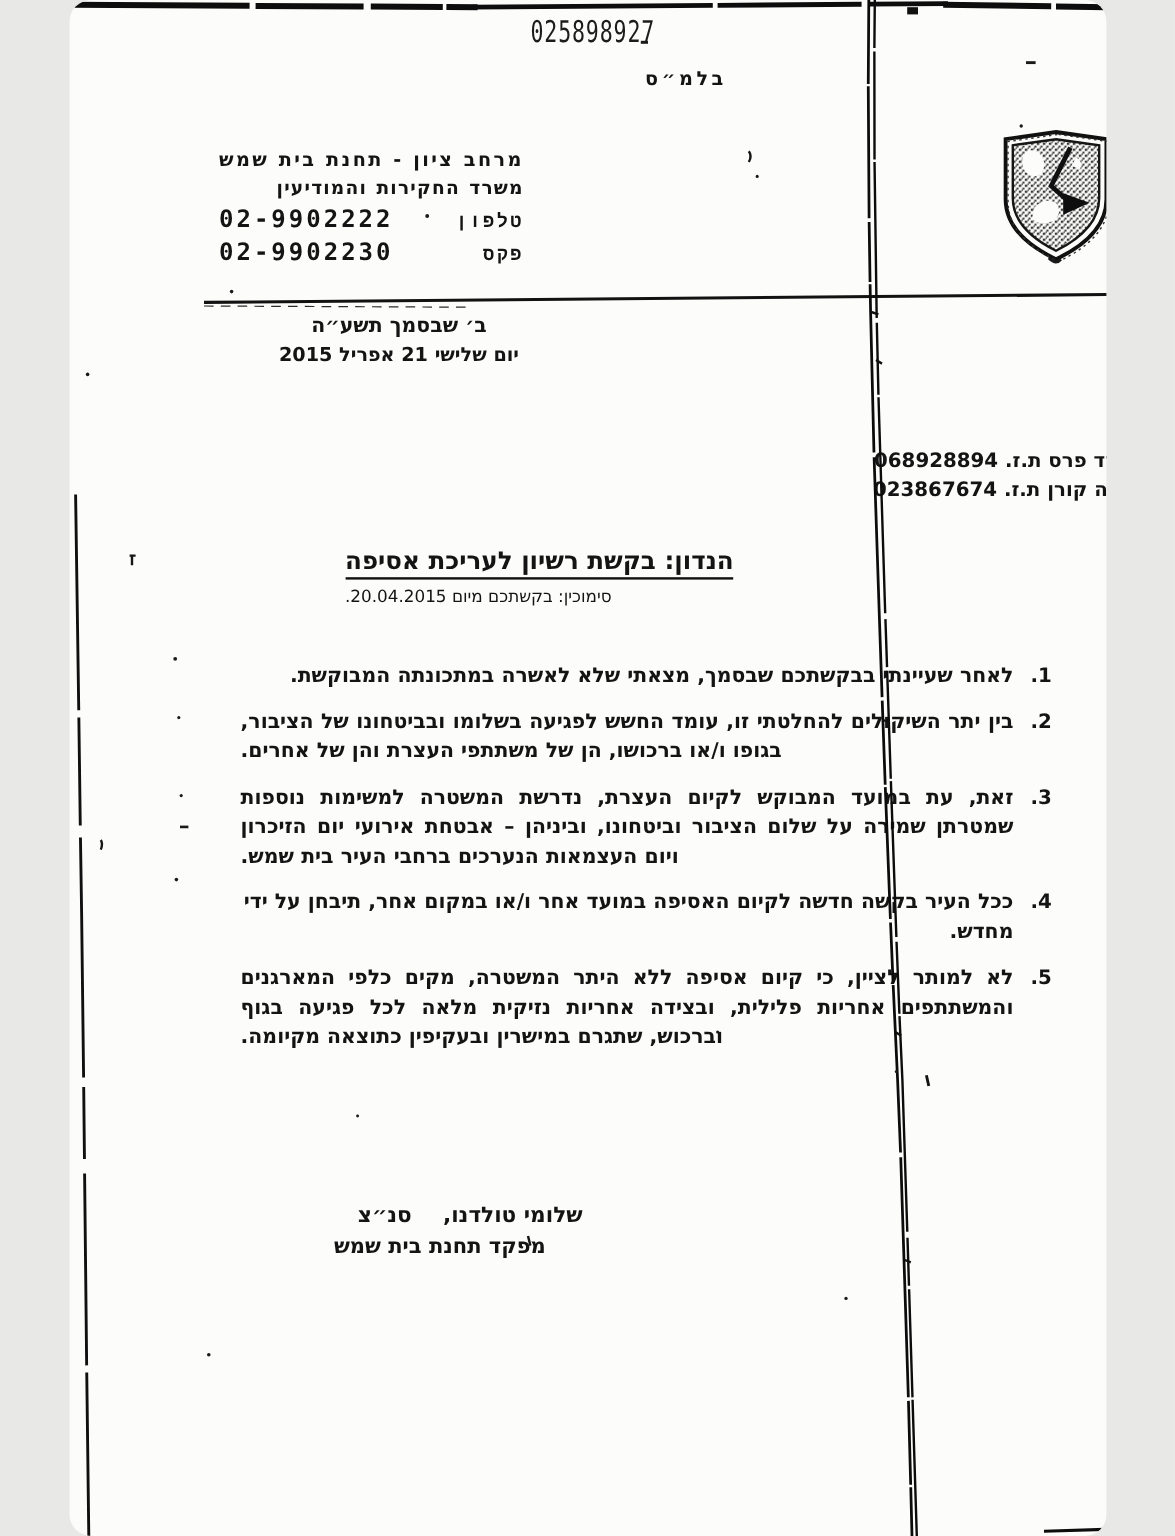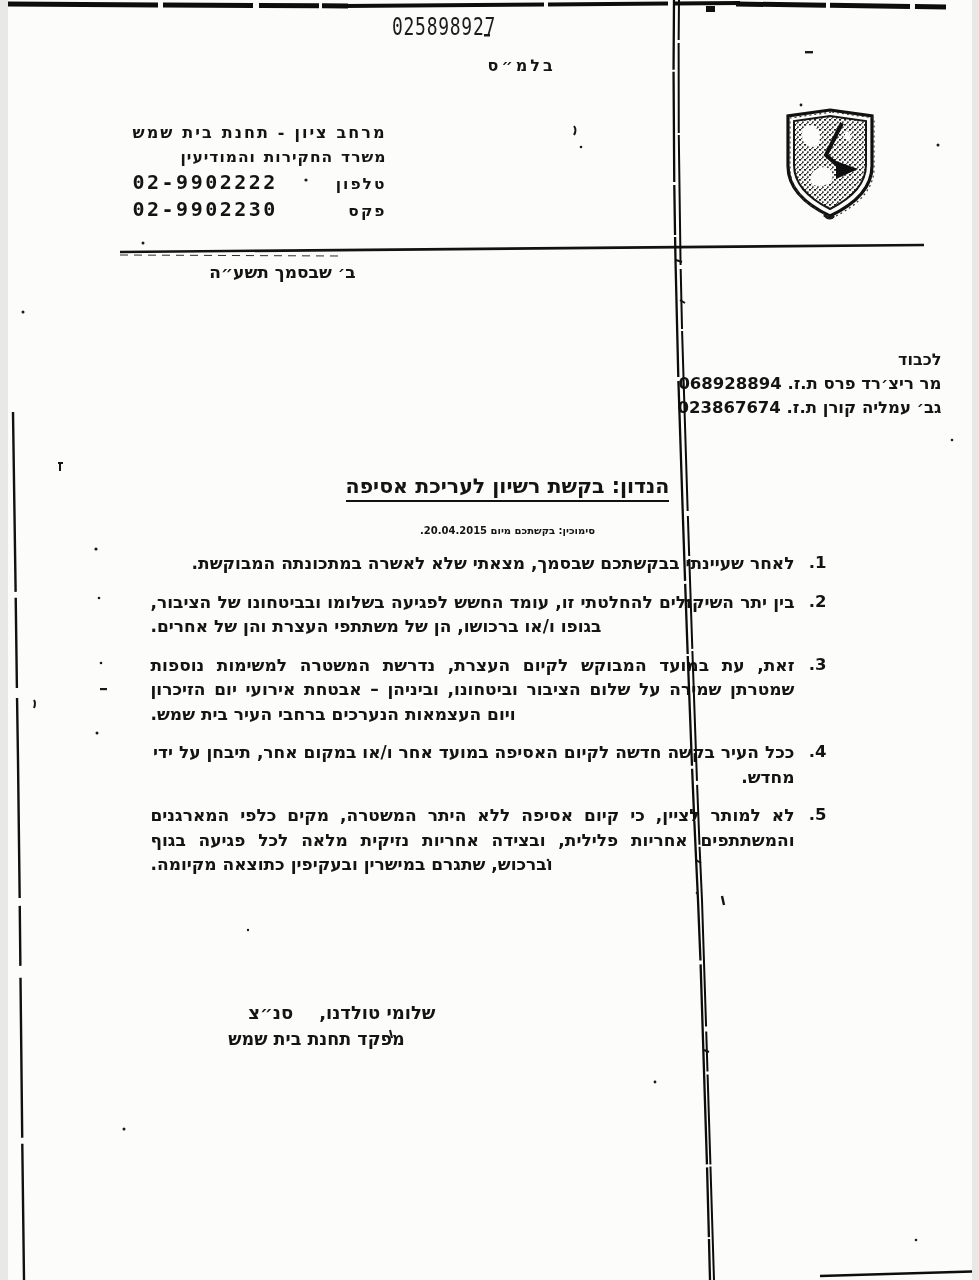--- a/index.html
+++ b/index.html
@@ -1,19 +1,20 @@
 <!DOCTYPE html>
 <html lang="he"><head>
 <meta charset="utf-8">
 <style>
   html,body{margin:0;padding:0;background:#e8e8e6;}
   .page{
-    position:relative;width:964px;height:1280px;background:#fcfcfb;
+    position:relative;width:864px;height:1280px;background:#fcfcfb;
     overflow:hidden;font-family:"DejaVu Sans",sans-serif;color:#141414;
     margin:0 auto;
+    border-radius:18px;
   }
   .abs{position:absolute;}
   
   .scan-number{
     left:384px;top:12px;font-family:"DejaVu Sans Mono",monospace;
     font-size:25px;color:#1c1c1c;transform:scaleX(0.72);transform-origin:left top;
     letter-spacing:1px;white-space:nowrap;
   }
   
   .classification{
@@ -24,42 +25,42 @@
   .letterhead{left:125px;top:120px;width:254px;direction:rtl;}
   .lh-line1{
     font-size:16px;font-weight:bold;letter-spacing:2px;
     text-align:justify;text-align-last:justify;line-height:25px;white-space:nowrap;
   }
   .lh-line2{
     font-size:15.5px;font-weight:bold;letter-spacing:1px;
     text-align:justify;text-align-last:justify;line-height:25px;margin-left:48px;
   }
   .lh-row{display:flex;justify-content:space-between;align-items:baseline;line-height:25px;}
-  .lh-label{font-size:15.5px;font-weight:bold;letter-spacing:2px;}
+  .lh-label{font-size:15.5px;font-weight:bold;letter-spacing:2px;font-family:Liberation Mono, monospace;}
   .lh-value{
     font-family:"DejaVu Sans Mono",monospace;font-size:20px;font-weight:bold;
     letter-spacing:2.5px;direction:ltr;
   }
   
   .emblem{left:776px;top:103px;width:92px;height:120px;}
   
   .date-block{left:158px;top:260px;width:234px;text-align:center;direction:rtl;}
   .date-heb{font-size:17px;font-weight:bold;line-height:24px;}
   .date-greg{font-size:16px;font-weight:bold;line-height:23px;}
   
   .recipients{left:588px;top:348px;width:346px;direction:rtl;text-align:right;}
   .rcp-salutation{font-size:16px;font-weight:bold;line-height:24px;}
   .rcp-line{font-size:16.5px;font-weight:bold;line-height:24px;white-space:nowrap;}
   
-  .subject{left:230px;top:474px;width:540px;text-align:center;direction:rtl;}
+  .subject{left:230px;top:455px;width:540px;text-align:left;direction:rtl;}
   .subject-title{
     display:inline-block;font-size:20.5px;font-weight:bold;
     border-bottom:2.5px solid #111;padding-bottom:2px;white-space:nowrap;
   }
-  .subject-ref{font-size:10px;font-weight:bold;margin-top:23px;}
+  .subject-ref{font-size:14px;font-weight:normal;margin-top:7px;}
   
   .body-list{left:143px;top:551px;width:676px;direction:rtl;}
   .body-item{display:flex;margin-bottom:14px;}
   .item-num{flex:0 0 32px;font-size:16.5px;font-weight:bold;line-height:24px;}
   .item-text{
     flex:1;font-size:17px;font-weight:bold;line-height:24.5px;
   }
   .align-right{text-align:right;}
   .align-justify{text-align:justify;text-align-last:left;}
   
@@ -107,20 +108,21 @@
       <path d="M63,28 q6,4 3,10 l-7,-3 z" fill="#fcfcfb"></path>
       <path d="M58,20 L42,52 L60,68" fill="none" stroke="#101010" stroke-width="4"></path>
       <path d="M52,58 L74,66 L52,76 Z" fill="#0e0e0e"></path>
       <path d="M46,7 L88,13 L88,63 Q88,93 46,113 Q4,93 4,63 L4,13 Z" fill="none" stroke="#333" stroke-width="1.2" stroke-dasharray="2 3" transform="translate(2,2)"></path>
       <path d="M40,112 q6,6 10,1" fill="none" stroke="#1a1a1a" stroke-width="2.5"></path>
     </svg>
   </div>
 
   <div class="abs date-block">
     <div class="date-heb">ב׳ שבסמך תשע״ה</div>
+    <div class="date-greg">יום שלישי 21 אפריל 2015</div>
   </div>
 
   <div class="abs recipients">
     <div class="rcp-salutation">לכבוד</div>
     <div class="rcp-line">מר ריצ׳רד פרס ת.ז. 068928894</div>
     <div class="rcp-line">גב׳ עמליה קורן ת.ז. 023867674</div>
   </div>
 
   <div class="abs subject">
     <span class="subject-title">הנדון: בקשת רשיון לעריכת אסיפה</span>

